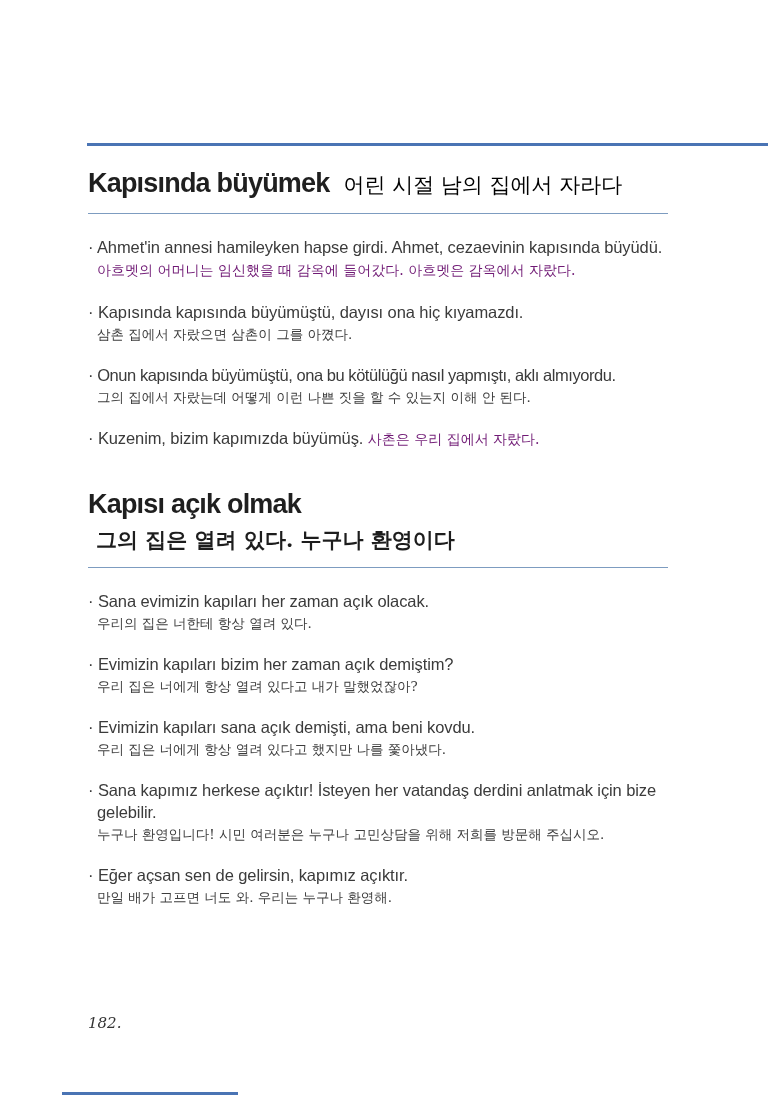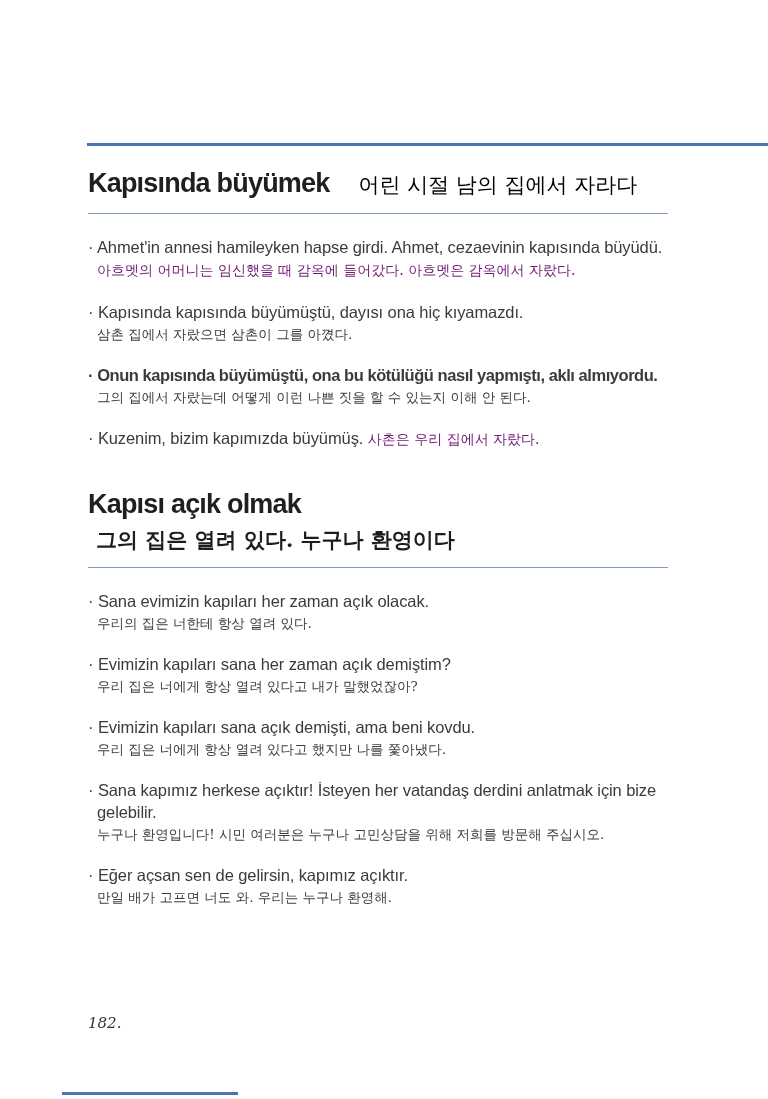--- a/index.html
+++ b/index.html
@@ -11,21 +11,21 @@
     font-family:"Liberation Sans","DejaVu Sans",sans-serif;
   }
   .top-rule{
     position:absolute;left:87px;right:0;top:143px;height:3px;
     background:#4a74b4;
   }
   .content{
     position:absolute;left:88px;top:168px;width:580px;
   }
   .section-head{
-    display:flex;align-items:baseline;gap:29px;margin:0;
+    display:flex;align-items:baseline;gap:14px;margin:0;
   }
   .section-title{
     font-size:27px;line-height:30px;font-weight:bold;
     letter-spacing:-0.8px;color:#1f1f1f;white-space:nowrap;
   }
   .section-title-ko{
     font-family:"DejaVu Serif","Liberation Serif",serif;
     font-size:21px;color:#000000;font-weight:500;white-space:nowrap;
   }
   .section-subtitle-ko{
@@ -35,21 +35,21 @@
   .rule-thin{
     margin-top:14px;height:0;border-top:1px solid #7d9cc0;
   }
   .entries{margin:0 0 0 0;}
   .entry{margin:22px 0 0 0;}
   .entry + .entry{margin-top:20px;}
   .tr{
     margin:0;font-size:16.5px;line-height:22px;color:#3b3b3b;
     padding-left:9px;text-indent:-9px;letter-spacing:-0.1px;
   }
-  .tr.condensed{letter-spacing:-0.45px;font-weight:bold;}
+  .tr.condensed{letter-spacing:-0.45px;}
   .ko{
     margin:1px 0 0 0;font-size:13.5px;line-height:20px;color:#3d3d3d;
     padding-left:9px;
     font-family:"DejaVu Serif","Liberation Serif",serif;
   }
   .ko-inline{
     font-size:14px;color:#701a75;
     font-family:"DejaVu Serif","Liberation Serif",serif;
     letter-spacing:0;
   }
@@ -112,21 +112,21 @@
       <div class="rule-thin"></div>
 
       <div class="entries">
 
         <div class="entry">
           <p class="tr">· Sana evimizin kapıları her zaman açık olacak.</p>
           <p class="ko">우리의 집은 너한테 항상 열려 있다.</p>
         </div>
 
         <div class="entry">
-          <p class="tr">· Evimizin kapıları sana her zaman açık demiştim?</p>
+          <p class="tr">· Evimizin kapıları bizim her zaman açık demiştim?</p>
           <p class="ko">우리 집은 너에게 항상 열려 있다고 내가 말했었잖아?</p>
         </div>
 
         <div class="entry">
           <p class="tr">· Evimizin kapıları sana açık demişti, ama beni kovdu.</p>
           <p class="ko">우리 집은 너에게 항상 열려 있다고 했지만 나를 쫓아냈다.</p>
         </div>
 
         <div class="entry">
           <p class="tr">· Sana kapımız herkese açıktır! İsteyen her vatandaş derdini anlatmak için bize gelebilir.</p>

